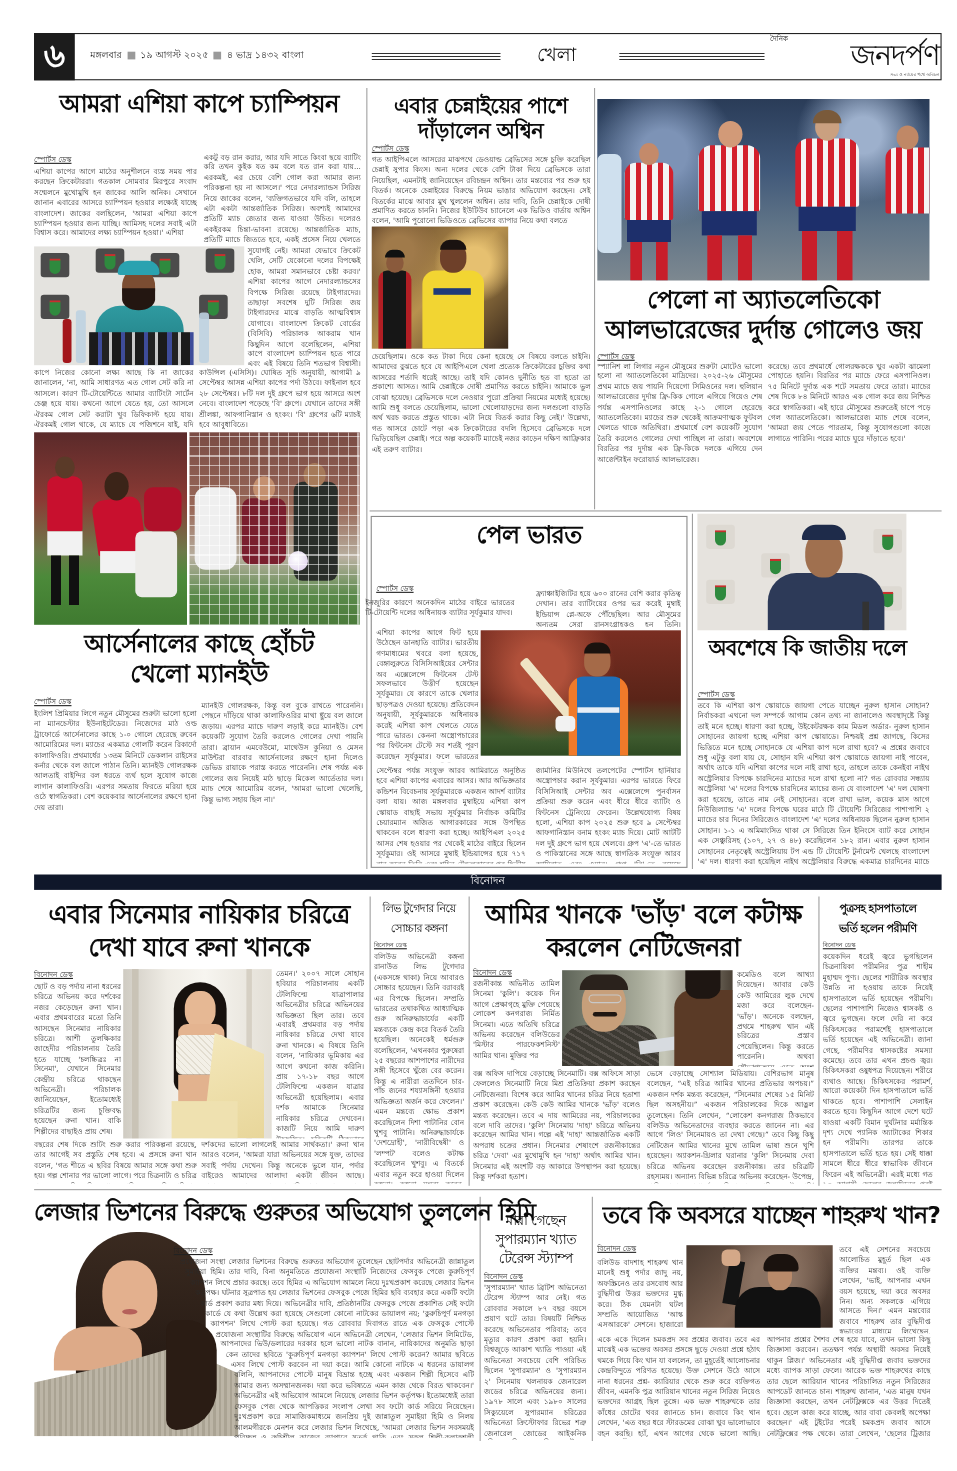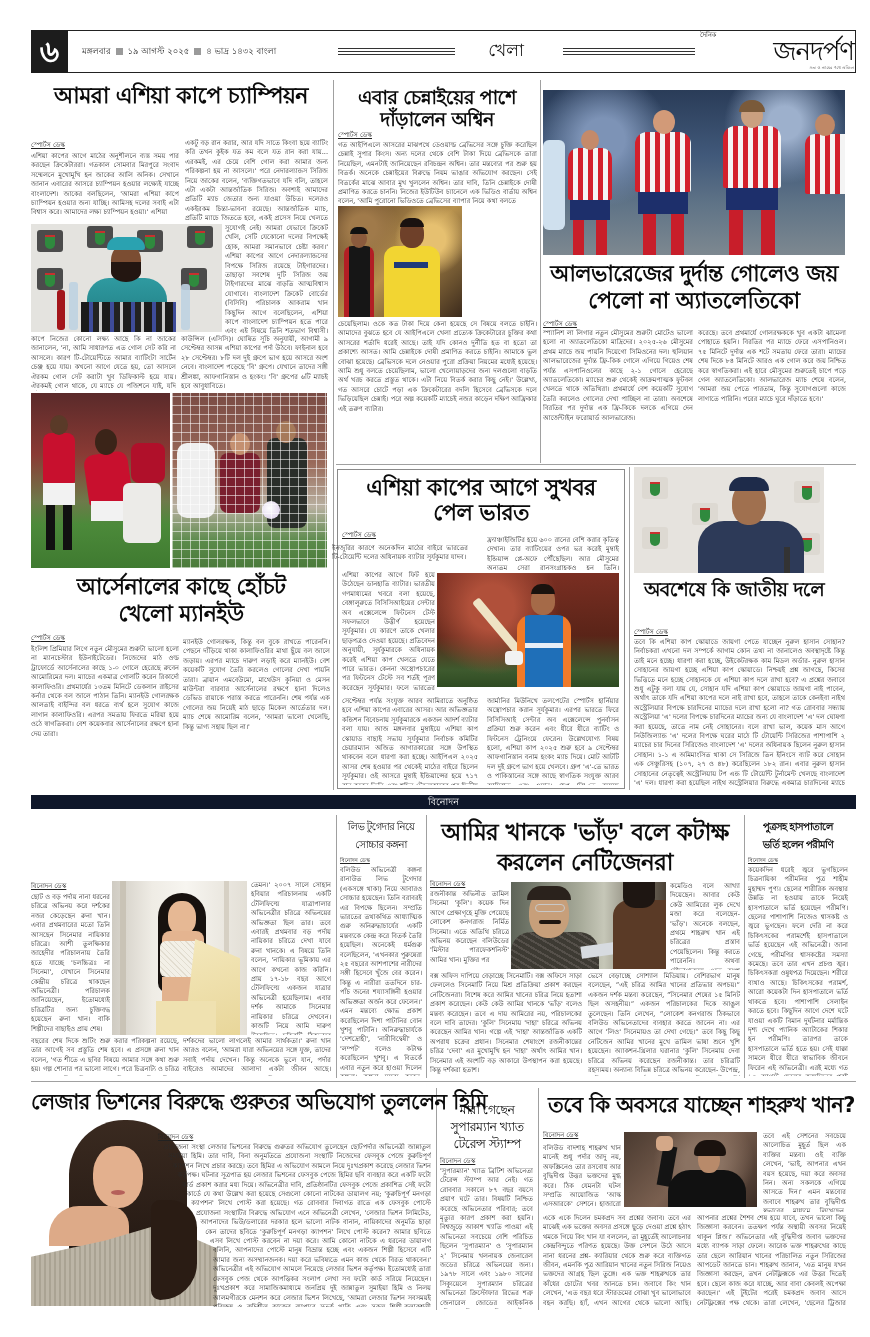--- a/index.html
+++ b/index.html
@@ -131,30 +131,29 @@
   <div class="abs" style="left:100px;top:124px;width:42px;height:41px;background:repeating-linear-gradient(90deg,#c81e2a 0 13px,transparent 13px 28px)"></div>
   <div class="abs stripes" style="left:180px;top:36px;width:58px;height:62px;border-radius:12px 12px 2px 2px"></div>
   <div class="abs" style="left:198px;top:13px;width:22px;height:25px;background:#caa080;border-radius:50%"></div>
   <div class="abs" style="left:196px;top:10px;width:26px;height:12px;background:#7a5a3a;border-radius:12px 12px 0 0"></div>
   <div class="abs" style="left:183px;top:98px;width:52px;height:22px;background:#1d2f6b"></div>
   <div class="abs" style="left:186px;top:120px;width:46px;height:45px;background:repeating-linear-gradient(90deg,#c81e2a 0 14px,transparent 14px 32px)"></div>
   <div class="abs stripes" style="left:262px;top:44px;width:40px;height:60px;border-radius:10px 0 0 2px"></div>
   <div class="abs" style="left:272px;top:24px;width:20px;height:22px;background:#c08866;border-radius:50%"></div>
 </div>
 <div class="hl" style="left:543px;top:260px;width:302px;font-size:22px;line-height:27px">
+  <span>পেলো না অ্যাতলেতিকো</span>
   <span>আলভারেজের দুর্দান্ত গোলেও জয়</span>
-  <span>পেলো না অ্যাতলেতিকো</span>
 </div>
 <div class="by" style="left:543px;top:320px">স্পোর্টস ডেস্ক</div>
 <div class="tx" style="left:543px;top:329px;width:150px;height:132px">স্প্যানিশ লা লিগার নতুন মৌসুমের শুরুটা মোটেও ভালো হলো না অ্যাতলেতিকো মাদ্রিদের। ২০২৫-২৬ মৌসুমের প্রথম ম্যাচে জয় পায়নি দিয়েগো সিমিওনের দল। হুলিয়ান আলভারেজের দুর্দান্ত ফ্রি-কিক গোলে এগিয়ে গিয়েও শেষ পর্যন্ত এসপানিওলের কাছে ২-১ গোলে হেরেছে অ্যাতলেতিকো। ম্যাচের শুরু থেকেই আক্রমণাত্মক ফুটবল খেলতে থাকে অতিথিরা। প্রথমার্ধে বেশ কয়েকটি সুযোগ তৈরি করলেও গোলের দেখা পাচ্ছিল না তারা। অবশেষে বিরতির পর দুর্দান্ত এক ফ্রি-কিকে দলকে এগিয়ে দেন আর্জেন্টাইন ফরোয়ার্ড আলভারেজ।</div>
 <div class="tx" style="left:698px;top:329px;width:148px;height:132px">করেছে। তবে প্রথমার্ধে গোলরক্ষককে খুব একটা ঝামেলা পোহাতে হয়নি। বিরতির পর ম্যাচে ফেরে এসপানিওল। ৭৫ মিনিটে দুর্দান্ত এক শটে সমতায় ফেরে তারা। ম্যাচের শেষ দিকে ৮৪ মিনিটে আরও এক গোল করে জয় নিশ্চিত করে স্বাগতিকরা। এই হারে মৌসুমের শুরুতেই চাপে পড়ে গেল অ্যাতলেতিকো। আলভারেজ ম্যাচ শেষে বলেন, 'আমরা জয় পেতে পারতাম, কিন্তু সুযোগগুলো কাজে লাগাতে পারিনি। পরের ম্যাচে ঘুরে দাঁড়াতে হবে।'</div>
 
 <div class="abs" style="left:337px;top:469px;width:288px;height:320px;border:1px solid #8a8a8a"></div>
 <div class="hl" style="left:337px;top:475px;width:288px;font-size:22px;line-height:25px">
-  <span>এশিয়া কাপের আগে সুখবর</span>
   <span>পেল ভারত</span>
 </div>
 <div class="by" style="left:342px;top:531px">স্পোর্টস ডেস্ক</div>
 <div class="tx" style="left:332px;top:544px;width:136px;height:19px">ইনজুরির কারণে অনেকদিন মাঠের বাইরে ভারতের টি-টোয়েন্টি দলের অধিনায়ক ব্যাটার সূর্যকুমার যাদব।</div>
 <div class="tx" style="left:342px;top:571px;width:93px;height:122px">এশিয়া কাপের আগে ফিট হয়ে উঠেছেন ডানহাতি ব্যাটার। ভারতীয় গণমাধ্যমের খবরে বলা হয়েছে, বেঙ্গালুরুতে বিসিসিআইয়ের সেন্টার অব এক্সেলেন্সে ফিটনেস টেস্ট সফলভাবে উত্তীর্ণ হয়েছেন সূর্যকুমার। যে কারণে তাকে খেলার ছাড়পত্রও দেওয়া হয়েছে। প্রতিবেদন অনুযায়ী, সূর্যকুমারকে অধিনায়ক করেই এশিয়া কাপ খেলতে যেতে পারে ভারত। কেননা অস্ত্রোপচারের পর ফিটনেস টেস্টে সব শর্তই পূরণ করেছেন সূর্যকুমার। ফলে ভারতের স্কোয়াডে তার উপস্থিতি দারুণ ইতিবাচক প্রভাব ফেলবে বলে ধারণা করা হচ্ছে। আগামী ৯ থেকে ২৮</div>
 <div class="tx" style="left:342px;top:697px;width:136px;height:88px">সেপ্টেম্বর পর্যন্ত সংযুক্ত আরব আমিরাতে অনুষ্ঠিত হবে এশিয়া কাপের এবারের আসর। আর অভিজ্ঞতার কন্ডিশন বিবেচনায় সূর্যকুমারকে একজন আদর্শ ব্যাটার বলা যায়। আজ মঙ্গলবার মুম্বাইয়ে এশিয়া কাপ স্কোয়াড বাছাই সভায় সূর্যকুমার নির্বাচক কমিটির চেয়ারম্যান অজিত আগারকারের সঙ্গে উপস্থিত থাকবেন বলে ধারণা করা হচ্ছে। আইপিএল ২০২৫ আসর শেষ হওয়ার পর থেকেই মাঠের বাইরে ছিলেন সূর্যকুমার। ওই আসরে মুম্বাই ইন্ডিয়ান্সের হয়ে ৭১৭ রান করেন তিনি এবং শচিন টেন্ডুলকারের পর দ্বিতীয় ব্যাটার হিসেবে এক মৌসুমে</div>
 <div class="tx" style="left:487px;top:536px;width:132px;height:34px">ফ্র্যাঞ্চাইজিটির হয়ে ৬০০ রানের বেশি করার কৃতিত্ব দেখান। তার ব্যাটিংয়ের ওপর ভর করেই মুম্বাই ইন্ডিয়ান্স প্লে-অফে পৌঁছেছিল। আর মৌসুমের অন্যতম সেরা রানসংগ্রাহকও হন তিনি। আইপিএলের পর</div>
 <div class="img" style="left:437px;top:573px;width:182px;height:114px;background:radial-gradient(circle at 30% 30%,#b0503a 0 15%,transparent 45%),linear-gradient(180deg,#7a2e22 0%,#5a2418 55%,#3e5a2e 85%,#2e4a22 100%)">
   <div class="abs" style="left:35px;top:30px;width:9px;height:80px;background:#efe3c4;transform:rotate(-40deg);transform-origin:top left;border-radius:3px"></div>
   <div class="abs" style="left:80px;top:42px;width:54px;height:72px;background:linear-gradient(90deg,#f07a2a 0 14%,#1f6fb8 14% 86%,#f07a2a 86%);border-radius:14px 14px 0 0"></div>
@@ -180,20 +179,22 @@
   <span>অবশেষে কি জাতীয় দলে</span>
 </div>
 <div class="by" style="left:634px;top:628px">স্পোর্টস ডেস্ক</div>
 <div class="tx" style="left:634px;top:638px;width:211px;height:151px">তবে কি এশিয়া কাপ স্কোয়াডে জায়গা পেতে যাচ্ছেন নুরুল হাসান সোহান? নির্বাচকরা এখনো দল সম্পর্কে আগাম কোন তথ্য না জানালেও অবস্থাদৃষ্টে কিন্তু তাই মনে হচ্ছে। ধারণা করা হচ্ছে, উইকেটরক্ষক কাম মিডল অর্ডার- নুরুল হাসান সোহানের জায়গা হচ্ছে এশিয়া কাপ স্কোয়াডে। নিশ্চয়ই প্রশ্ন জাগছে, কিসের ভিত্তিতে মনে হচ্ছে সোহানকে যে এশিয়া কাপ দলে রাখা হবে? এ প্রশ্নের জবাবে শুধু এটুকু বলা যায় যে, সোহান যদি এশিয়া কাপ স্কোয়াডে জায়গা নাই পাবেন, অর্থাৎ তাকে যদি এশিয়া কাপের দলে নাই রাখা হবে, তাহলে তাকে কেনইবা নাইথ অস্ট্রেলিয়ার বিপক্ষে চারদিনের ম্যাচের দলে রাখা হলো না? গত রোববার সন্ধ্যায় অস্ট্রেলিয়া 'এ' দলের বিপক্ষে চারদিনের ম্যাচের জন্য যে বাংলাদেশ 'এ' দল ঘোষণা করা হয়েছে, তাতে নাম নেই সোহানের। বলে রাখা ভাল, কয়েক মাস আগে নিউজিল্যান্ড 'এ' দলের বিপক্ষে ঘরের মাঠে টি টোয়েন্টি সিরিজের পাশাপাশি ২ ম্যাচের চার দিনের সিরিজেও বাংলাদেশ 'এ' দলের অধিনায়ক ছিলেন নুরুল হাসান সোহান। ১-১ এ অমিমাংসিত থাকা সে সিরিজে তিন ইনিংসে ব্যাট করে সোহান এক সেঞ্চুরিসহ (১০৭, ২৭ ও ৪৮) করেছিলেন ১৮২ রান। এবার নুরুল হাসান সোহানের নেতৃত্বেই অস্ট্রেলিয়ায় টপ এন্ড টি টোয়েন্টি টুর্নামেন্ট খেলছে বাংলাদেশ 'এ' দল। ধারণা করা হয়েছিল নাইথ অস্ট্রেলিয়ার বিরুদ্ধে একমাত্র চারদিনের ম্যাচে সোহানই ক্যাপ্টেন্সি করবেন। কিন্তু গত রোববার সন্ধ্যায় ঘোষিত সেই দলেই নেই সোহান। তার পরিবর্তে অধিনায়ক হয়েছেন মাহমুদুল ইসলাম অঙ্কন।</div>
 
 <div class="abs" id="band" style="left:31px;top:795px;width:825px;height:14px;background:#0f172a;color:#fff;text-align:center;font-size:9.5px;line-height:14px">
   <span>বিনোদন</span>
 </div>
 
 <div class="hl" style="left:31px;top:817px;width:300px;font-size:23px;line-height:30px">
+  <span>এবার সিনেমার নায়িকার চরিত্রে</span>
+  <span>দেখা যাবে রুনা খানকে</span>
 </div>
 <div class="by" style="left:31px;top:882px">বিনোদন ডেস্ক</div>
 <div class="tx" style="left:31px;top:893px;width:79px;height:142px">ছোট ও বড় পর্দায় নানা ধরনের চরিত্রে অভিনয় করে দর্শকের নজর কেড়েছেন রুনা খান। এবার প্রথমবারের মতো তিনি আসছেন সিনেমার নায়িকার চরিত্রে। আশী তুলক্ষিকার জাহেদীর পরিচালনায় তৈরি হতে যাচ্ছে 'চলচ্চিত্রঃ না সিনেমা', যেখানে সিনেমার কেন্দ্রীয় চরিত্রে থাকছেন অভিনেত্রী। পরিচালক জানিয়েছেন, ইতোমধ্যেই চরিত্রটির জন্য চুক্তিবদ্ধ হয়েছেন রুনা খান। বাকি শিল্পীদের বাছাইও প্রায় শেষ।</div>
 <div class="img" style="left:112px;top:881px;width:135px;height:154px;background:linear-gradient(90deg,#cfcbc2 0,#efece5 30%,#f7f5f0 55%,#e3dfd6 100%)">
   <div class="abs" style="left:8px;top:0;width:6px;height:154px;background:#c9c3b6"></div>
   <div class="abs" style="left:112px;top:0;width:5px;height:154px;background:#d6d0c4"></div>
   <div class="abs" style="left:46px;top:12px;width:48px;height:100px;background:#17110e;border-radius:24px 24px 10px 10px"></div>
   <div class="abs" style="left:56px;top:20px;width:28px;height:34px;background:#e6b894;border-radius:45%"></div>
   <div class="abs" style="left:50px;top:50px;width:42px;height:14px;background:#e4b490;border-radius:8px 8px 0 0"></div>
   <div class="abs" style="left:48px;top:60px;width:46px;height:36px;background:repeating-linear-gradient(45deg,#f3f0e7 0 3px,#e2ddd0 3px 4px);border-radius:6px"></div>

